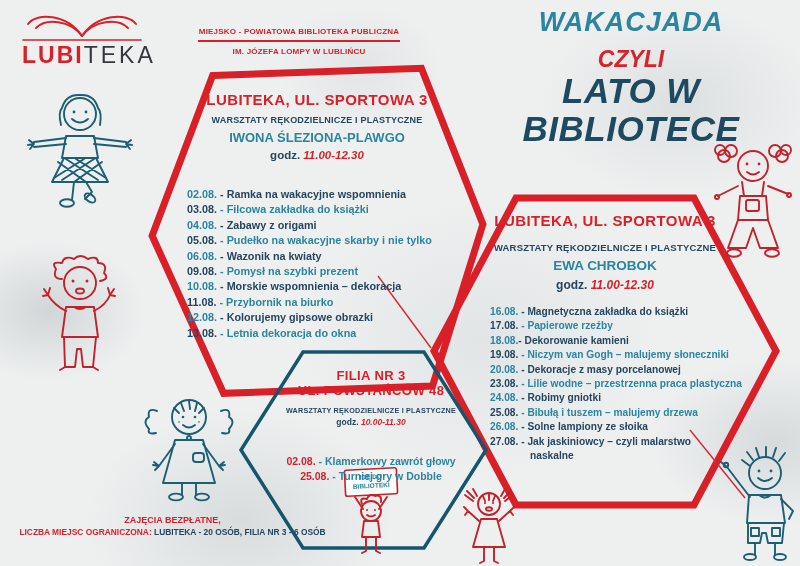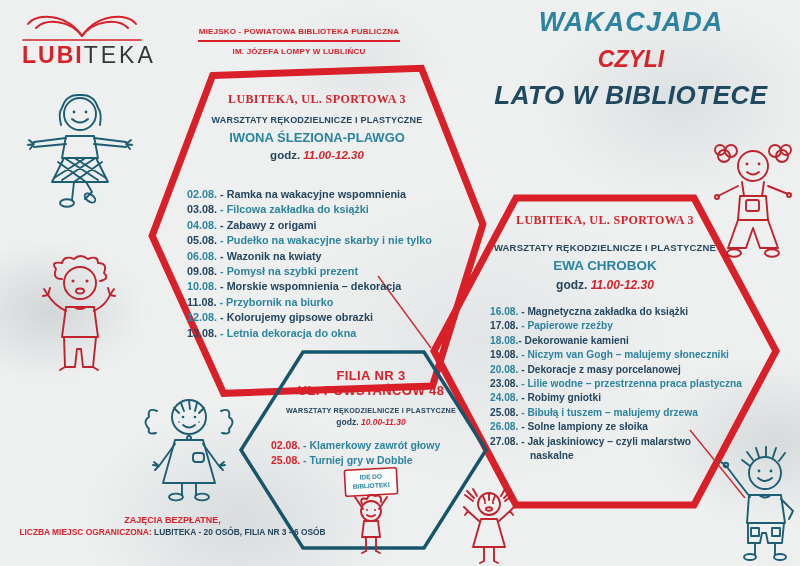--- a/index.html
+++ b/index.html
@@ -30,43 +30,43 @@
   .logo-text .dark{color:#34383c;font-weight:normal;letter-spacing:3px;}
 
   .header-block{position:absolute;left:198px;top:27px;width:202px;z-index:2;text-align:center;
     color:#d91f28;font-weight:bold;font-size:8px;letter-spacing:.2px;line-height:10px;}
   .header-underline{height:1.5px;background:#d91f28;margin:3px 0 5px;}
 
   .title-block{position:absolute;left:470px;top:8px;width:322px;z-index:2;text-align:center;
     font-style:italic;font-weight:bold;line-height:1.1;}
   .title-1{font-size:27px;color:#2b84a0;letter-spacing:1px;}
   .title-2{font-size:23px;color:#d9222b;margin-top:9px;}
-  .title-3{font-size:26px;color:#1d4a60;margin-top:9px;letter-spacing:.5px;}
+  .title-3{font-size:35px;color:#1d4a60;margin-top:0;letter-spacing:.5px;}
 
   .hexc{position:absolute;z-index:2;text-align:center;font-weight:bold;}
   #content-left{left:162px;top:92px;width:310px;}
   #content-right{left:452px;top:213px;width:306px;}
   #content-filia{left:271px;top:368px;width:200px;}
 
-  .venue{color:#d91f28;font-size:12px;letter-spacing:.4px;line-height:15px;font-family:Liberation Serif, serif;}
+  .venue{color:#d91f28;font-size:15px;letter-spacing:.4px;line-height:15px;}
   .venue-lg{color:#d91f28;font-size:13px;letter-spacing:.4px;line-height:15px;}
   .hex-sub{color:#24465f;font-size:9px;letter-spacing:.2px;line-height:11px;margin-top:8px;}
   #content-right .hex-sub{margin-top:14px;font-size:9.5px;}
   #content-filia .hex-sub{font-size:7.2px;line-height:9px;margin-top:8px;}
   .instructor{color:#2b84a0;font-size:13px;margin-top:4px;line-height:15px;}
   #content-right .instructor{font-size:13.5px;margin-top:5px;}
   .godz{color:#24465f;font-size:11.5px;margin-top:3px;line-height:14px;}
   #content-right .godz{font-size:12px;margin-top:5px;}
   #content-filia .godz{font-size:8.5px;line-height:11px;margin-top:2px;}
   .godz .time{color:#d91f28;font-style:italic;}
 
   ul.events{list-style:none;margin:0;padding:0;text-align:left;font-weight:bold;}
   #list-left{margin-top:25px;padding-left:25px;font-size:10.8px;line-height:15.4px;white-space:nowrap;}
   #list-right{margin-top:13px;padding-left:38px;font-size:10.2px;line-height:14.4px;white-space:nowrap;}
-  #list-filia{margin-top:10px;font-size:10.5px;line-height:14.5px;white-space:nowrap;}
+  #list-filia{margin-top:26px;font-size:10.5px;line-height:14.5px;text-align:center;white-space:nowrap;}
   .ev-wrap{margin-left:40px;}
 
   .footer-block{position:absolute;left:0;top:514px;width:345px;z-index:2;text-align:center;
     font-weight:bold;line-height:12px;}
   .f1{color:#d91f28;font-size:9px;}
   .f2{font-size:8.4px;white-space:nowrap;}
   .f2 .red{color:#d91f28;}
   .f2 .navy{color:#24465f;}
   .f3{color:#2b84a0;font-size:9px;}
 </style>

